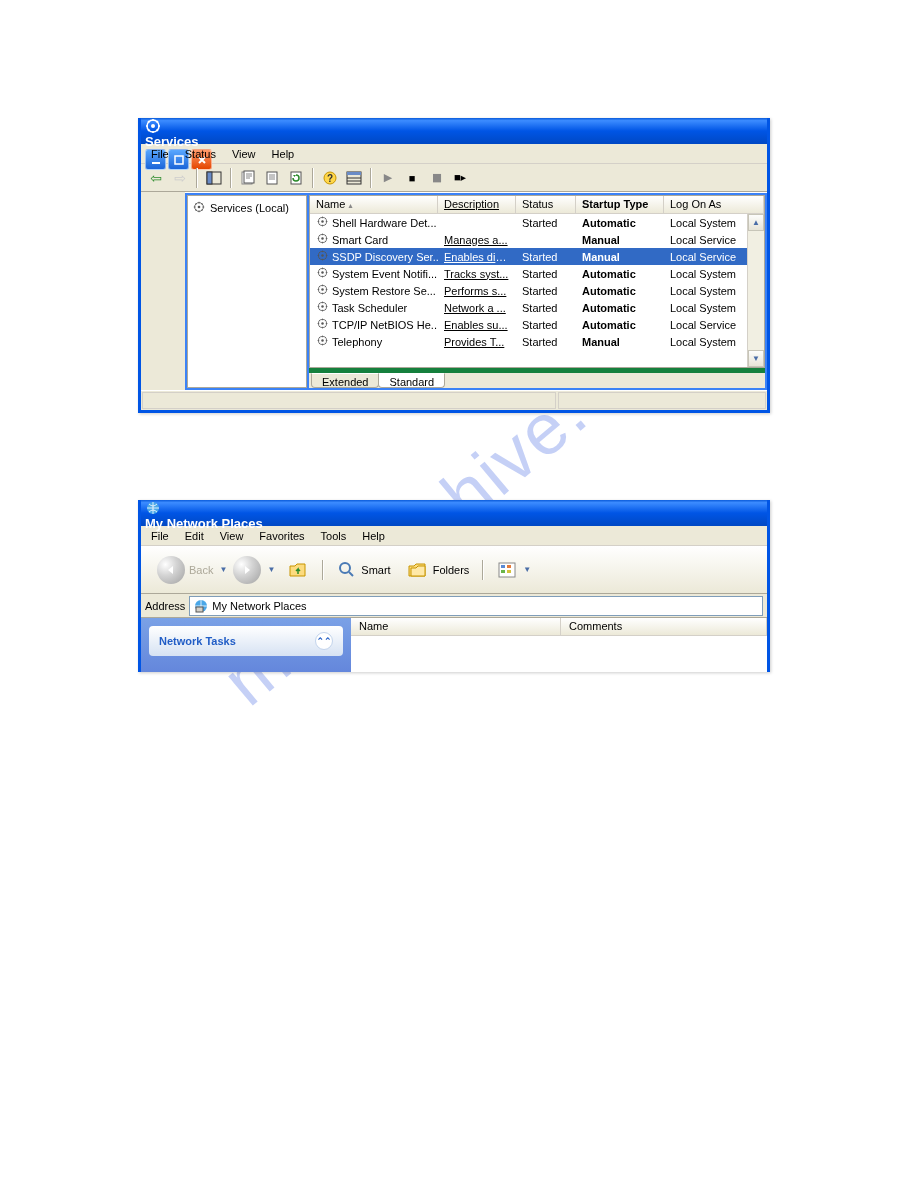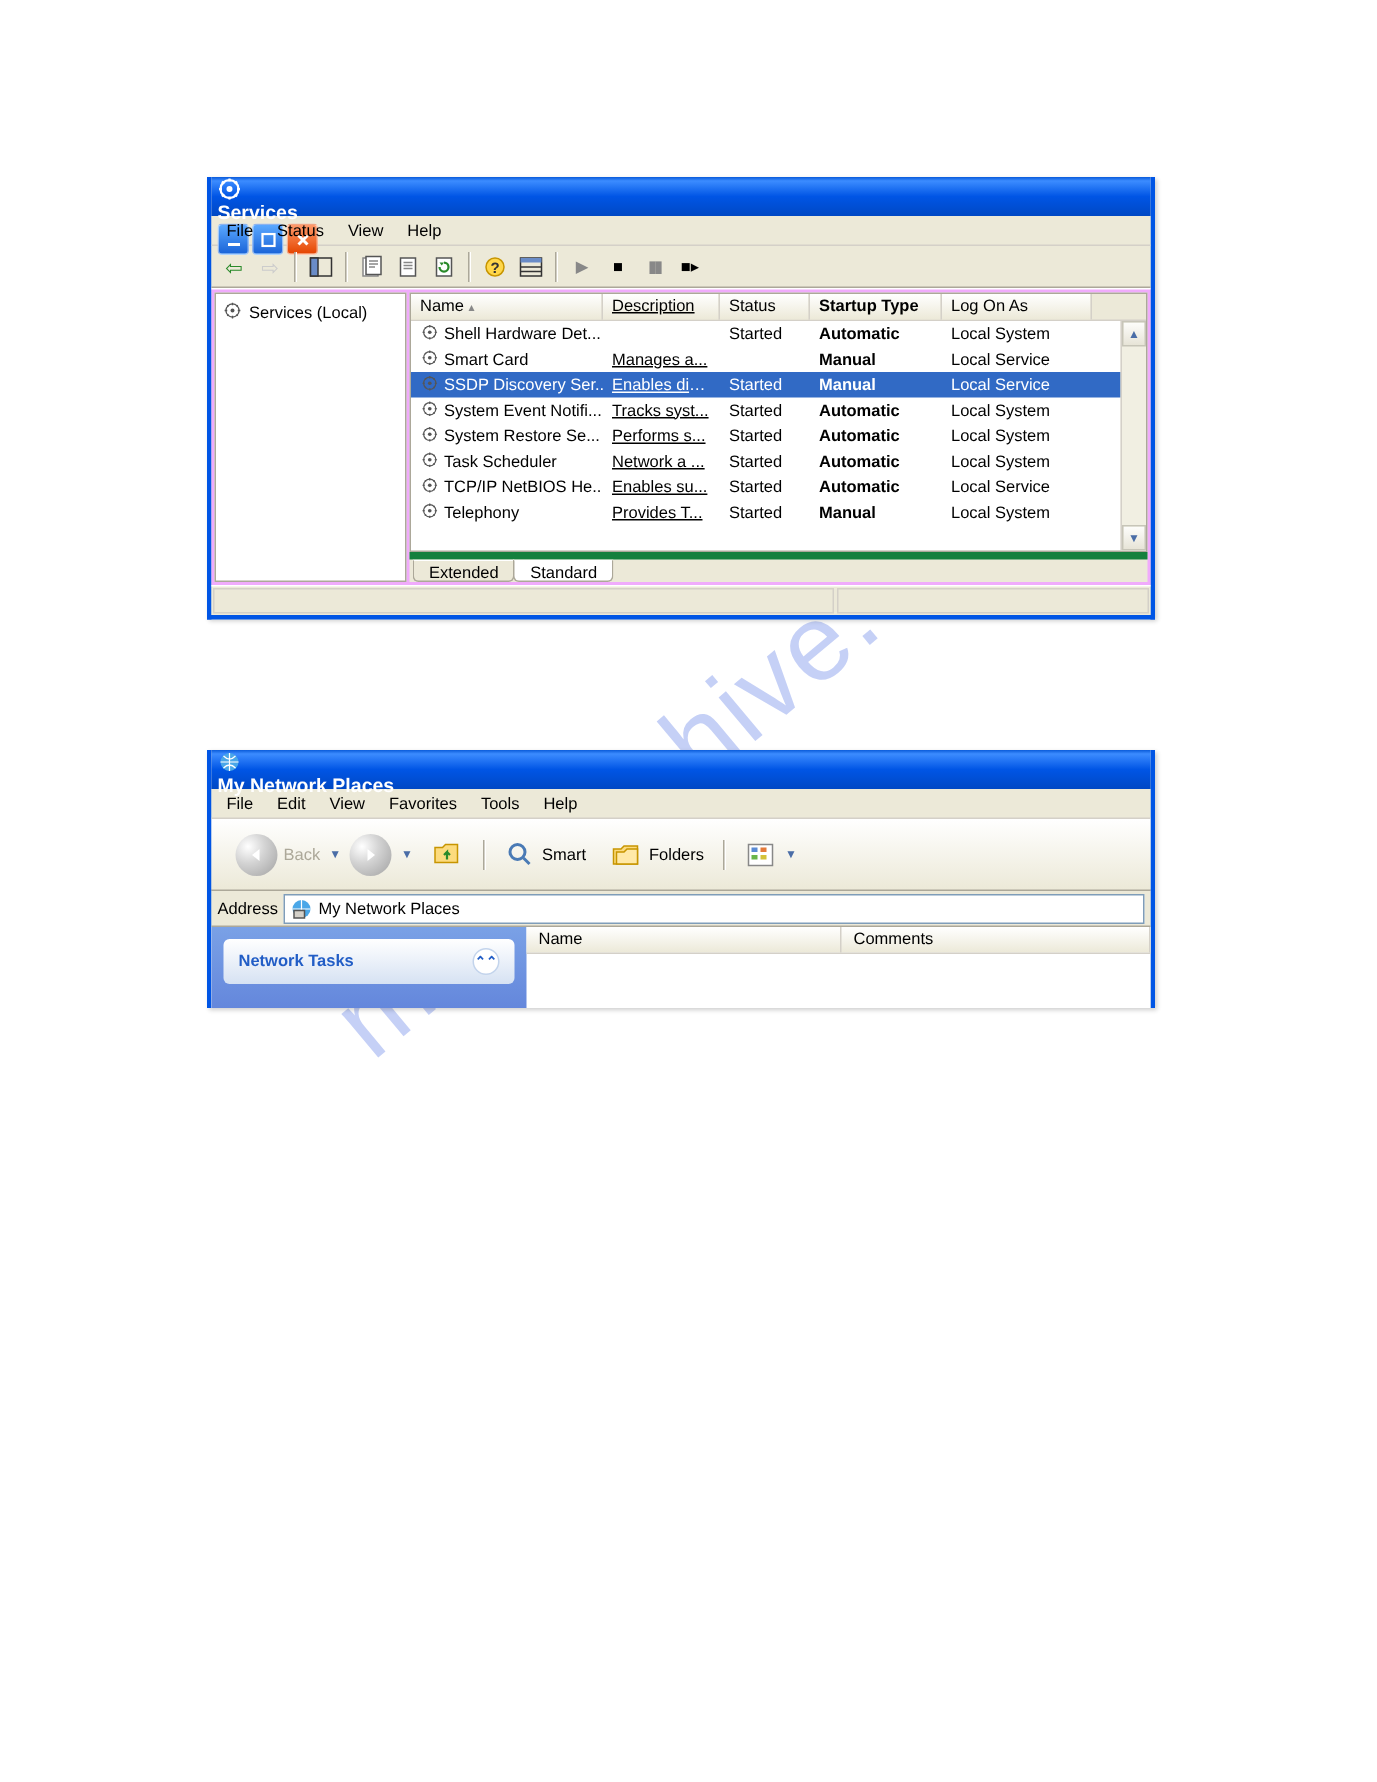--- a/index.html
+++ b/index.html
@@ -60,21 +60,21 @@
     padding: 0 4px;
     gap: 2px;
     border-bottom: 1px solid #aca899;
   }
   .tb-sep { width: 2px; height: 20px; border-left: 1px solid #aca899; border-right: 1px solid #fff; margin: 0 3px; }
   .tb-icon {
     width: 22px; height: 22px;
     display: flex; align-items: center; justify-content: center;
     border: 1px solid transparent;
   }
-  .svc-body { display: flex; height: 198px; background: #f0abfc; border-top: 1px solid #fff; }
+  .svc-body { display: flex; height: 198px; background: #3b82f6; border-top: 1px solid #fff; margin-left: 44px; }
   .svc-tree {
     width: 128px;
     background: #fff;
     border: 1px solid #aca899;
     margin: 2px 0 2px 2px;
     padding: 4px;
   }
   .svc-tree .tree-item { display: flex; align-items: center; gap: 4px; background:#fff; }
   .svc-right { flex: 1; margin: 2px; display: flex; flex-direction: column; }
   .svc-table-wrap {

